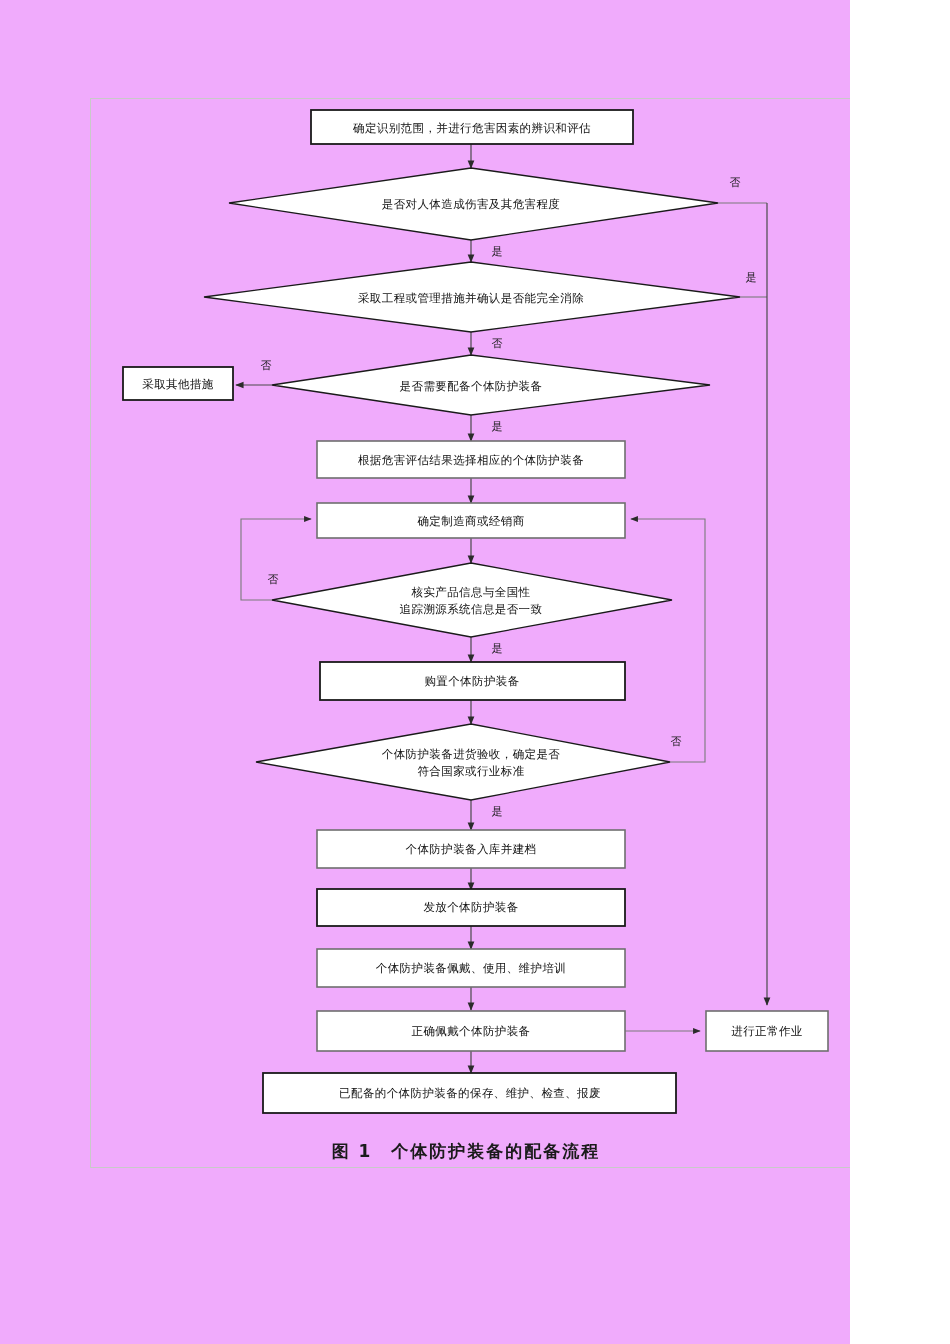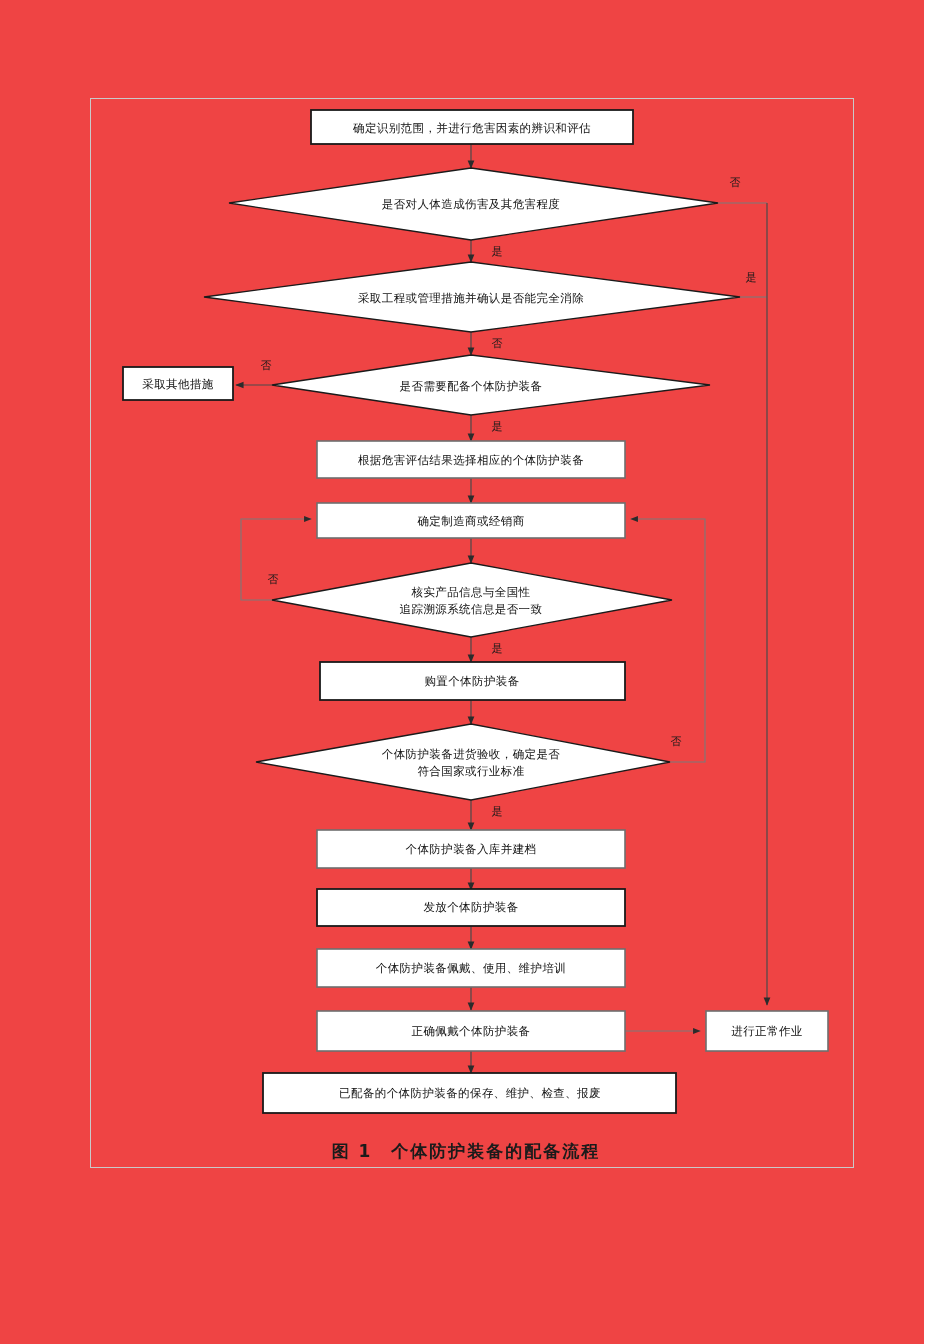--- a/index.html
+++ b/index.html
@@ -6,23 +6,23 @@
   html, body {
     margin: 0;
     padding: 0;
     background: #ffffff;
   }
   body {
     font-family: "DejaVu Sans", "Liberation Sans", sans-serif;
   }
   #page {
     position: relative;
-    width: 924px;
+    width: 850px;
     height: 1344px;
-    background: #ef4444;
+    background: #f0abfc;
     overflow: hidden;
   }
   #page-border {
     position: absolute;
     left: 90px;
     top: 98px;
     width: 764px;
     height: 1070px;
     border: 1px solid #c9c9c9;
     box-sizing: border-box;

